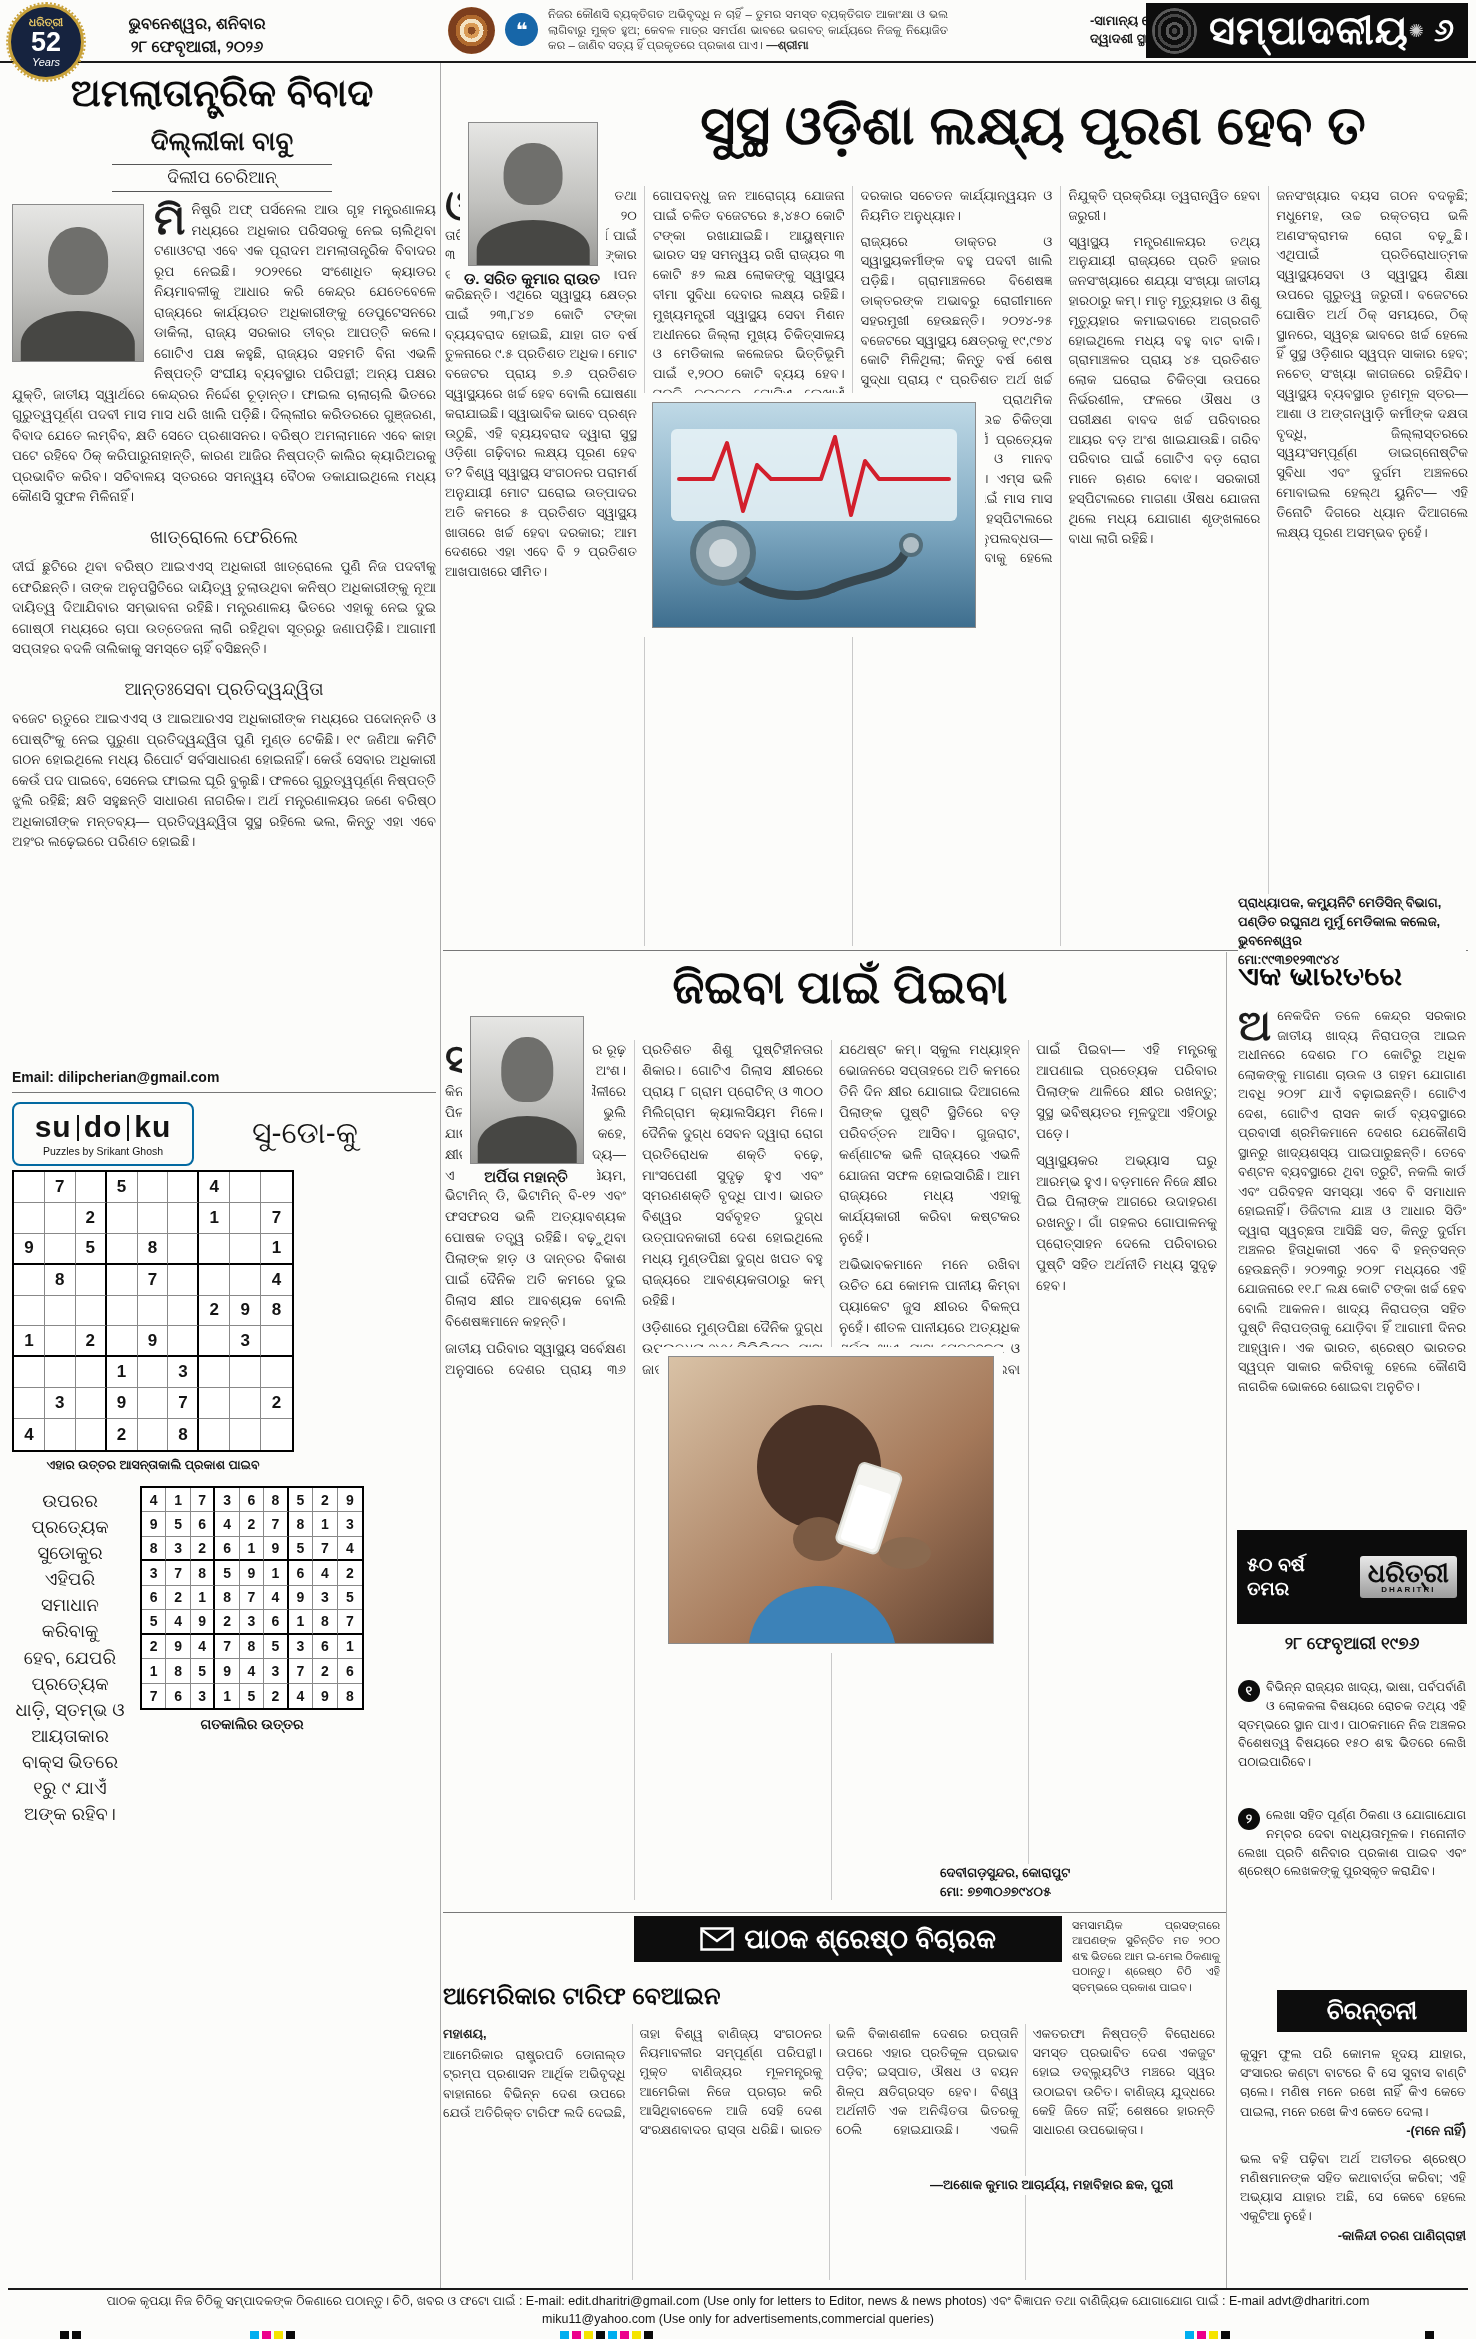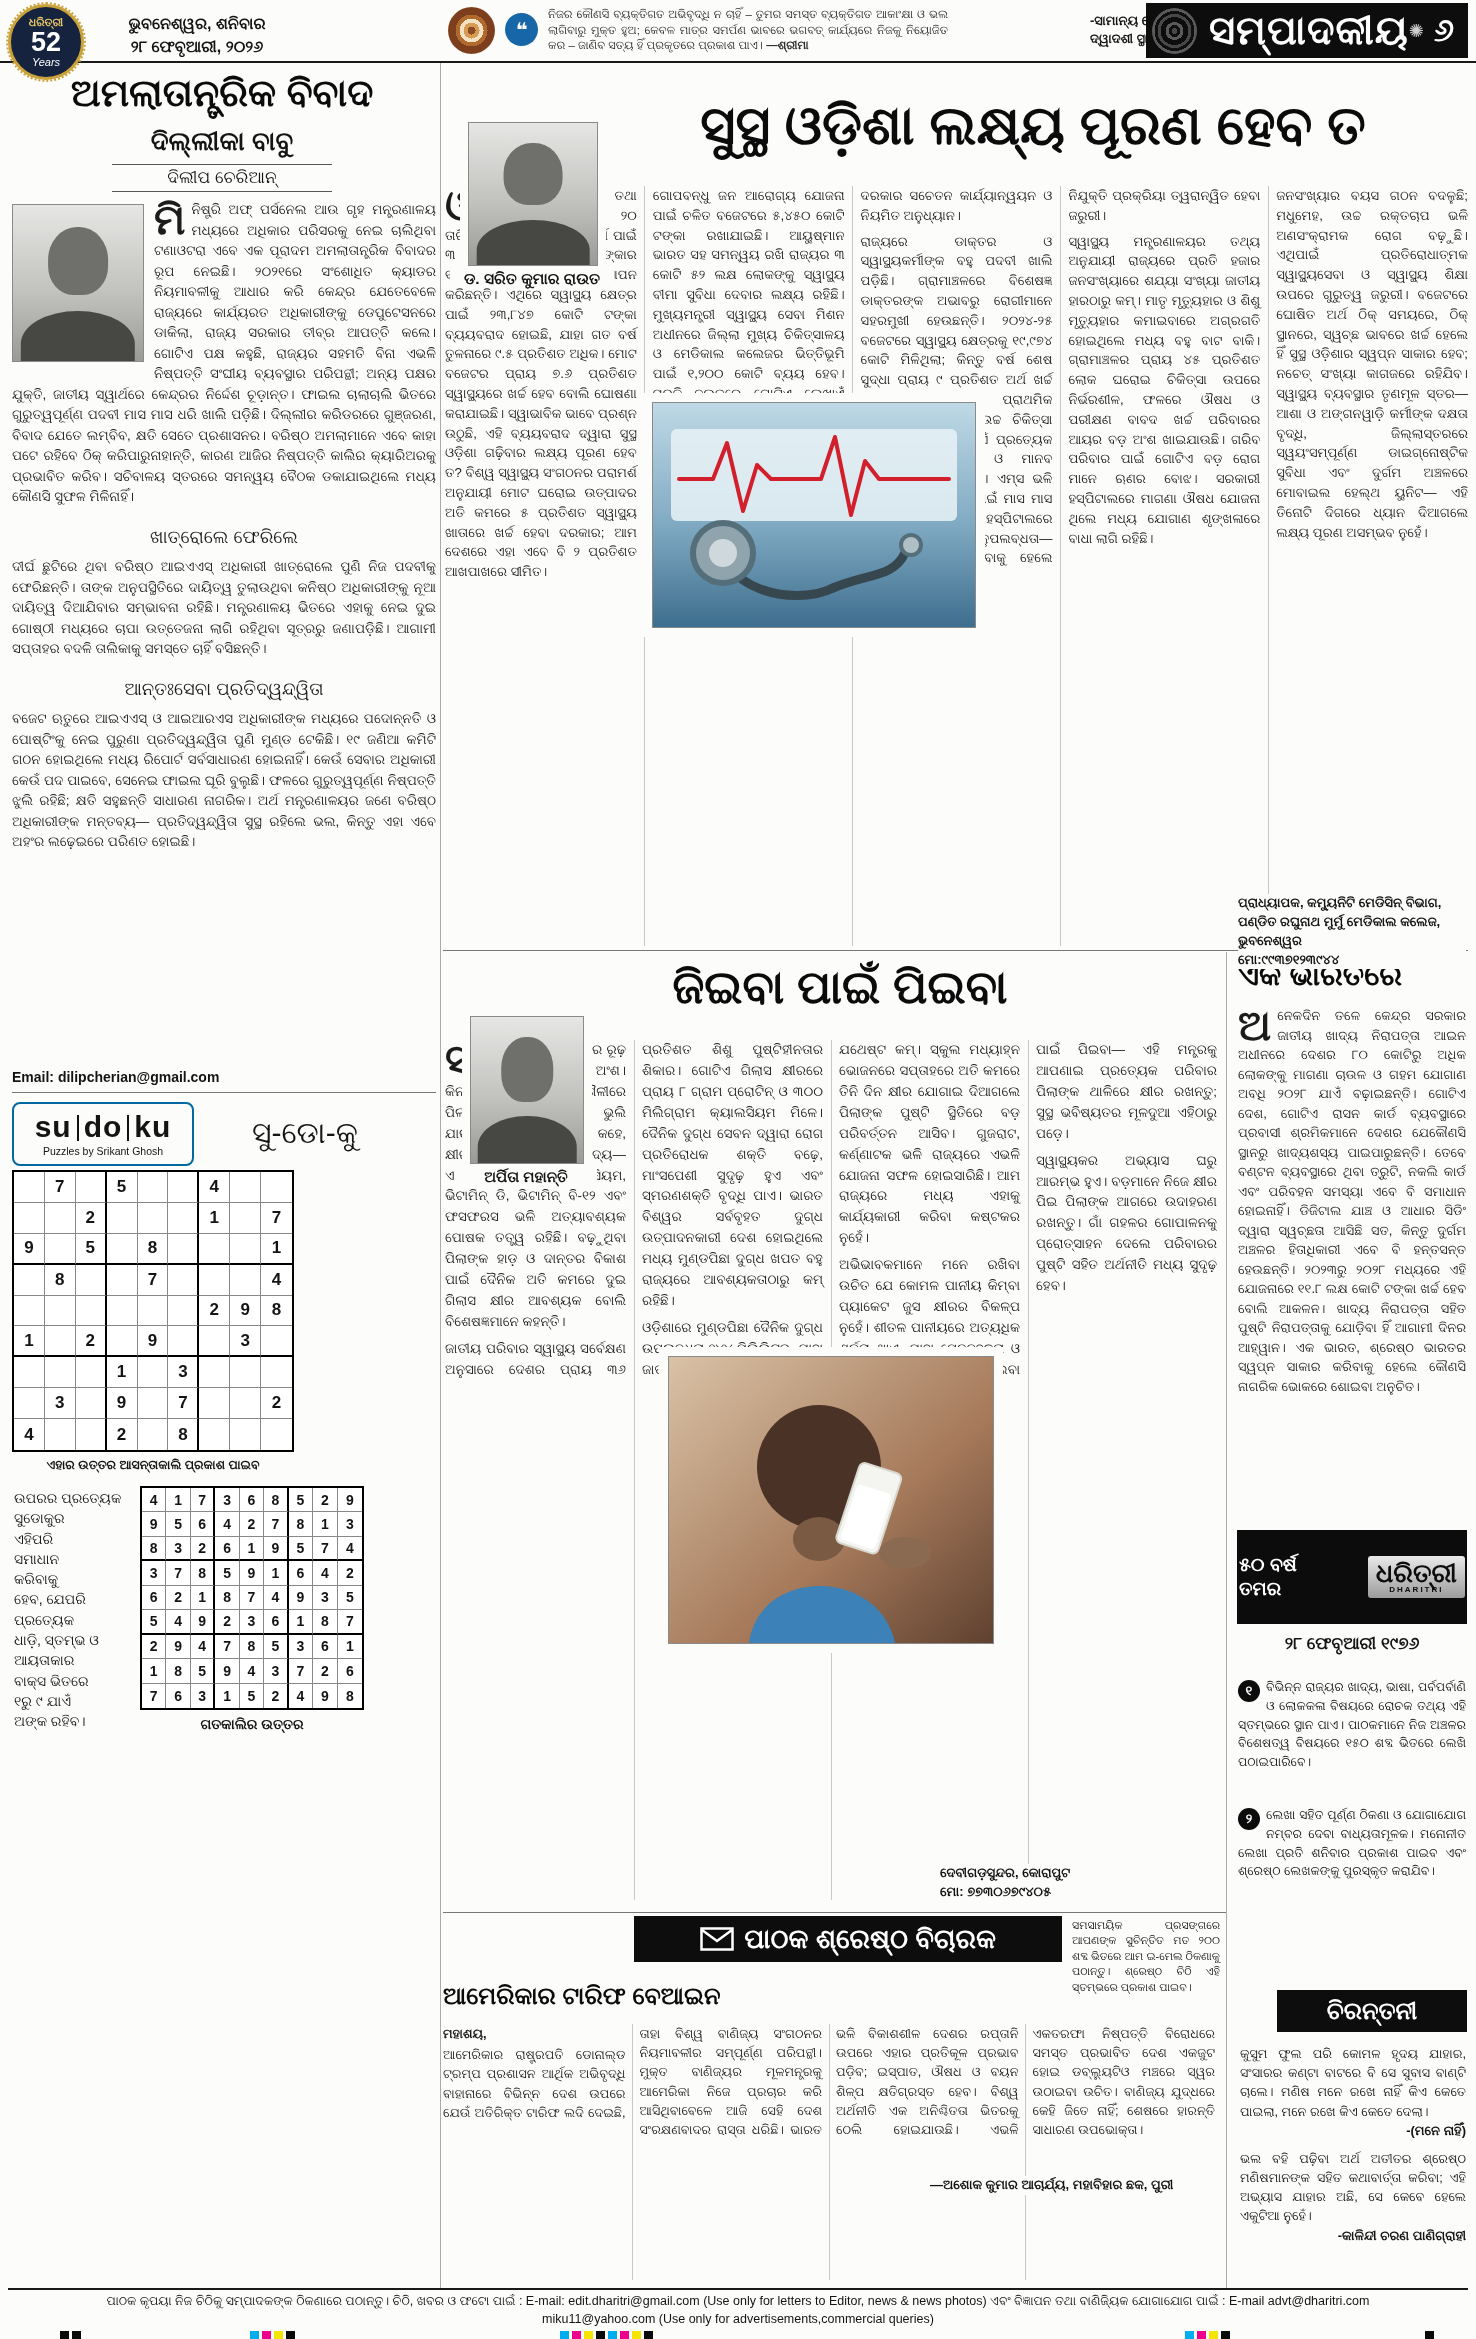--- a/index.html
+++ b/index.html
@@ -62,24 +62,24 @@
       border:2.5px solid #000;background:#fff;box-sizing:border-box;}
   .sud-cell{border-right:1px solid #888;border-bottom:1px solid #888;display:flex;
       align-items:center;justify-content:center;font-weight:bold;}
   .sud-cell.tR{border-right:2px solid #000;}
   .sud-cell.tB{border-bottom:2px solid #000;}
   .sud-cell:nth-child(9n){border-right:0;}
   .sud-grid .sud-cell:nth-child(n+73){border-bottom:0;}
   #sud-puzzle .sud-cell{font-size:17px;}
   #sud-solution .sud-cell{font-size:14px;}
   .sud-caption{font-size:12.5px;font-weight:bold;text-align:center;}
-  .sud-instr{font-size:14px;line-height:1.45;white-space:pre-line;}
+  .sud-instr{font-size:18px;line-height:1.45;white-space:pre-line;text-align:center;}
   
   .adbox{background:#0c0c0c;color:#fff;display:flex;align-items:center;justify-content:space-between;
-      padding:0 2px;box-sizing:border-box;}
+      padding:0 10px;box-sizing:border-box;}
   .adbox .ad-l{font-size:19px;font-weight:bold;line-height:1.25;}
   .adbox .ad-logo{background:linear-gradient(180deg,#e9e9e9,#9c9c9c);color:#0c0c0c;font-size:26px;
       font-weight:bold;padding:4px 8px;border-radius:3px;text-align:center;line-height:1;}
   .adbox .ad-logo small{display:block;font-size:8px;letter-spacing:2px;}
   .note{font-size:12.5px;line-height:1.5;text-align:justify;}
   .note .nmark{float:left;width:22px;height:22px;border-radius:50%;background:#0c0c0c;color:#fff;
       display:flex;align-items:center;justify-content:center;font-size:13px;font-weight:bold;margin:2px 6px 0 0;}
   .banner{background:#0d0d0d;color:#fff;display:flex;align-items:center;justify-content:center;gap:10px;}
   .banner .btxt{font-size:27px;font-weight:bold;}
   .q-attrib{font-weight:bold;text-align:right;font-size:13px;margin:2px 0 10px 0;}

